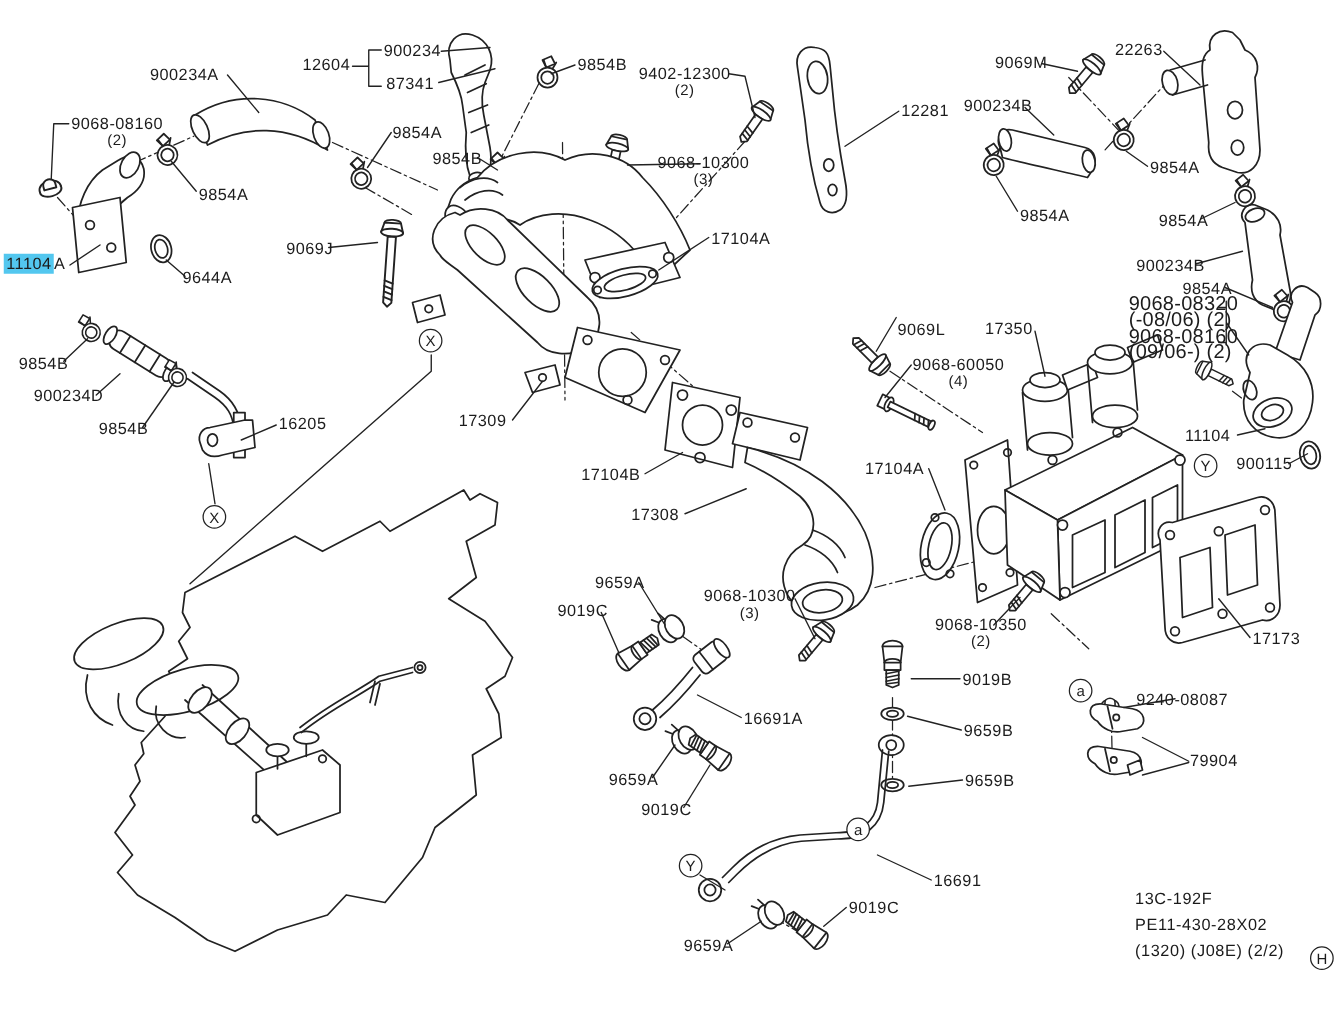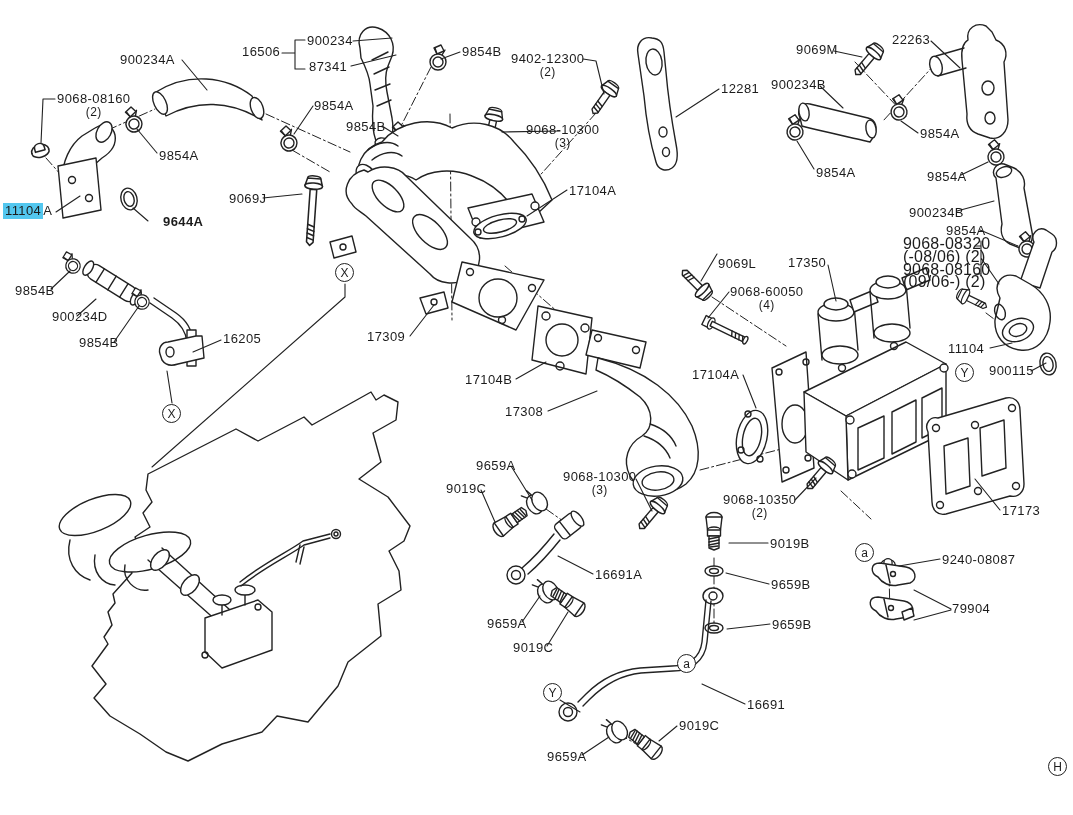--- a/index.html
+++ b/index.html
@@ -415,21 +415,21 @@
   <path d="M582,755 L609,737"></path>
         <path d="M940,559 L899,566"></path>
   <path d="M951,609 L914,590 M951,610 L914,620"></path>
   <path d="M560,700 L580,712"></path>
 </g>
 </svg>
 
 <div id="labels">
       <div class="lbl" style="left: 120px; top: 53px;"><span>900234A</span></div>
       <div class="lbl" style="left: 57px; top: 92px;"><span>9068-08160</span><span class="sub">(2)</span></div>
-      <div class="lbl" style="left: 242px; top: 45px;"><span>16506</span></div>
+      <div class="lbl" style="left: 242px; top: 45px;"><span>12604</span></div>
       <div class="lbl" style="left: 307px; top: 34px;"><span>900234</span></div>
       <div class="lbl" style="left: 309px; top: 60px;"><span>87341</span></div>
       <div class="lbl" style="left: 314px; top: 99px;"><span>9854A</span></div>
       <div class="lbl" style="left: 346px; top: 120px;"><span>9854B</span></div>
       <div class="lbl" style="left: 462px; top: 45px;"><span>9854B</span></div>
       <div class="lbl" style="left: 511px; top: 52px;"><span>9402-12300</span><span class="sub">(2)</span></div>
       <div class="lbl" style="left: 526px; top: 123px;"><span>9068-10300</span><span class="sub">(3)</span></div>
       <div class="lbl" style="left: 569px; top: 184px;"><span>17104A</span></div>
       <div class="lbl" style="left: 721px; top: 82px;"><span>12281</span></div>
       <div class="lbl" style="left: 796px; top: 43px;"><span>9069M</span></div>
@@ -440,53 +440,58 @@
       <div class="lbl" style="left: 927px; top: 170px;"><span>9854A</span></div>
       <div class="lbl" style="left: 909px; top: 206px;"><span>900234B</span></div>
       <div class="lbl" style="left: 946px; top: 224px;"><span>9854A</span></div>
       <div class="lbl" style="left: 903px; top: 238px;">
         <span class="ln">9068-08320</span>
         <span class="ln">(-08/06) (2)</span>
         <span class="ln">9068-08160</span>
         <span class="ln">(09/06-) (2)</span>
       </div>
       <div class="lbl" style="left: 159px; top: 149px;"><span>9854A</span></div>
-      <div class="lbl" style="left: 163px; top: 215px; font-weight: bold;"><span>9644A</span></div>
+      <div class="lbl" style="left: 146px; top: 215px;"><span>9644A</span></div>
       <div class="lbl" style="left: 229px; top: 192px;"><span>9069J</span></div>
       <div class="lbl" style="left: 3px; top: 204px; text-align: center;"><span class="hl">11104</span><span>A</span></div>
       <div class="lbl" style="left: 15px; top: 284px;"><span>9854B</span></div>
-      <div class="lbl" style="left: 27px; top: 310px; margin-left: 25px;"><span>900234D</span></div>
+      <div class="lbl" style="left: 27px; top: 310px;"><span>900234D</span></div>
       <div class="lbl" style="left: 79px; top: 336px;"><span>9854B</span></div>
       <div class="lbl" style="left: 223px; top: 332px;"><span>16205</span></div>
       <div class="lbl" style="left: 367px; top: 330px;"><span>17309</span></div>
       <div class="lbl" style="left: 465px; top: 373px;"><span>17104B</span></div>
       <div class="lbl" style="left: 505px; top: 405px;"><span>17308</span></div>
       <div class="lbl" style="left: 718px; top: 247px; margin-top: 10px;"><span>9069L</span></div>
       <div class="lbl" style="left: 788px; top: 256px;"><span>17350</span></div>
       <div class="lbl" style="left: 730px; top: 285px;"><span>9068-60050</span><span class="sub">(4)</span></div>
       <div class="lbl" style="left: 692px; top: 368px;"><span>17104A</span></div>
       <div class="lbl" style="left: 948px; top: 342px;"><span>11104</span></div>
       <div class="lbl" style="left: 989px; top: 364px;"><span>900115</span></div>
       <div class="lbl" style="left: 1002px; top: 504px;"><span>17173</span></div>
       <div class="lbl" style="left: 476px; top: 459px;"><span>9659A</span></div>
       <div class="lbl" style="left: 446px; top: 482px;"><span>9019C</span></div>
       <div class="lbl" style="left: 563px; top: 470px;"><span>9068-10300</span><span class="sub">(3)</span></div>
       <div class="lbl" style="left: 595px; top: 568px;"><span>16691A</span></div>
       <div class="lbl" style="left: 487px; top: 617px;"><span>9659A</span></div>
       <div class="lbl" style="left: 513px; top: 641px;"><span>9019C</span></div>
-      <div class="lbl" style="left: 723px; top: 493px;"><span>9068-10350</span><span class="sub">(2)</span></div>
+      <div class="lbl" style="left: 748px; top: 493px;"><span>9068-10350</span><span class="sub">(2)</span></div>
       <div class="lbl" style="left: 770px; top: 537px;"><span>9019B</span></div>
       <div class="lbl" style="left: 771px; top: 578px;"><span>9659B</span></div>
       <div class="lbl" style="left: 772px; top: 618px;"><span>9659B</span></div>
       <div class="lbl" style="left: 747px; top: 698px;"><span>16691</span></div>
       <div class="lbl" style="left: 679px; top: 719px;"><span>9019C</span></div>
       <div class="lbl" style="left: 547px; top: 750px;"><span>9659A</span></div>
-      <div class="lbl" style="left: 942px; top: 553px; text-align: right;"><span>9240-08087</span></div>
+      <div class="lbl" style="left: 909px; top: 553px; text-align: right;"><span>9240-08087</span></div>
       <div class="lbl" style="left: 952px; top: 602px;"><span>79904</span></div>
       <div class="marker" style="left: 335px; top: 263px;">X</div>
       <div class="marker" style="left: 162px; top: 404px;">X</div>
       <div class="marker" style="left: 955px; top: 363px;">Y</div>
       <div class="marker" style="left: 543px; top: 683px;">Y</div>
       <div class="marker" style="left: 855px; top: 543px;">a</div>
       <div class="marker" style="left: 677px; top: 654px;">a</div>
       <div class="marker" style="left: 1048px; top: 757px;">H</div>
     </div>
+<div id="footer" style="left: 908px; top: 708px;">
+      <div>13C-192F</div>
+      <div>PE11-430-28X02</div>
+      <div>(1320) (J08E) (2/2)</div>
+    </div>
 </div>
 
 </body></html>

